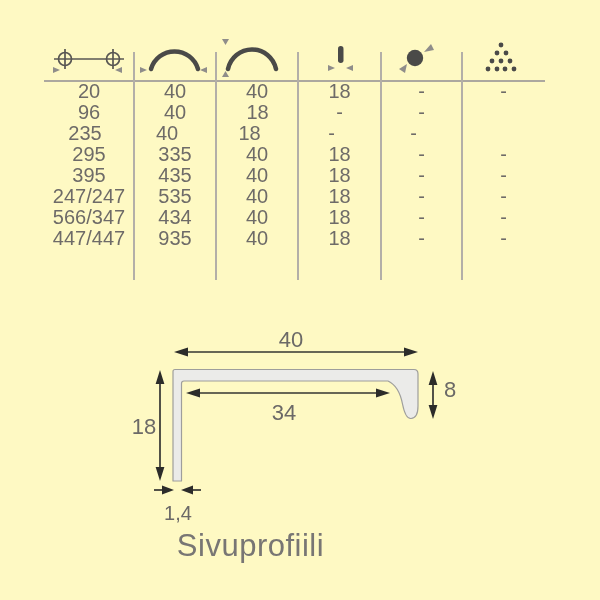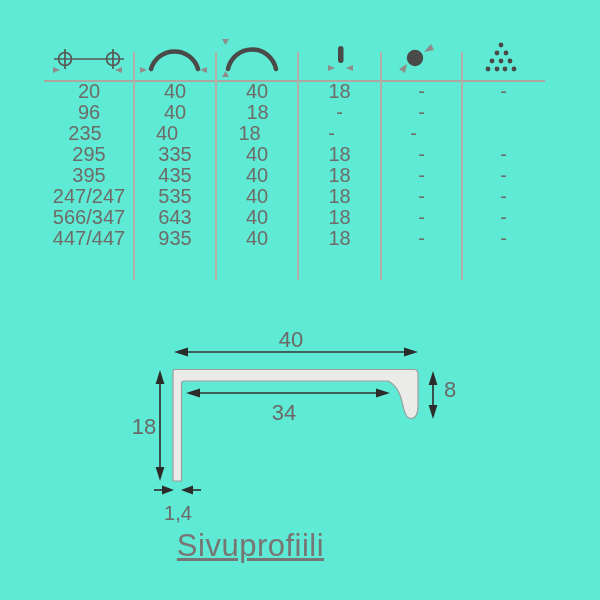--- a/index.html
+++ b/index.html
@@ -2,41 +2,41 @@
 <html><head>
 <meta charset="utf-8">
 <style>
   html,body { margin:0; padding:0; }
   body {
     width:600px; height:600px;
     background:#ffffff;
     font-family:"Liberation Sans", sans-serif;
     overflow:hidden;
   }
-  .sheet { position:relative; width:600px; height:600px; background:#5eead4; }
+  .sheet { position:relative; width:600px; height:600px; background:#fef9c3; }
 
   
   .spec-table { position:absolute; left:44px; top:36px; width:501px; height:250px; }
   .icon-row { position:absolute; left:0; top:2px; display:flex; }
   .icon-cell { display:flex; justify-content:center; align-items:flex-start; }
   .c0{width:90px}.c1{width:82px}.c2{width:82px}.c3{width:83px}.c4{width:81px}.c5{width:83px}
   .rule { position:absolute; left:0; top:44px; width:501px; height:2px; background:#aca89f; }
   .vline { position:absolute; top:16px; width:2px; height:228px; background:#b3afa8; }
   .vl0{left:89px}.vl1{left:171px}.vl2{left:253px}.vl3{left:336px}.vl4{left:417px}
   .rows { position:absolute; left:0; top:45px; width:501px; }
   .trow { display:flex; height:21px; line-height:21px; }
   .cell { text-align:center; font-size:20px; color:#6e6b68; }
 
   
   .profile-svg { position:absolute; left:120px; top:320px; }
   .dim-text { font-family:"Liberation Sans", sans-serif; font-size:22px; fill:#6b6967; }
   .dim-text-sm { font-family:"Liberation Sans", sans-serif; font-size:20px; fill:#6b6967; }
   .drawing-title {
     position:absolute; left:158px; top:528px; width:185px;
-    text-align:center; font-size:31px; color:#787674; letter-spacing:0.5px;text-decoration:underline;
+    text-align:center; font-size:31px; color:#787674; letter-spacing:0.5px;
   }
   .ic-stroke { stroke:#585653; stroke-width:1.7; fill:none; }
   .ic-dark { fill:#4a4a48; }
   .ic-arrow { fill:#8f8d8a; }
   .dim-line { stroke:#343432; stroke-width:1.7; }
   .dim-head { fill:#2c2c2a; }
   .profile-shape { fill:#ebebe9; stroke:#9e9e9c; stroke-width:1.2; stroke-linejoin:round; }
 </style>
 </head>
 <body>
@@ -150,21 +150,21 @@
       <div class="trow">
         <span class="cell c0">247/247</span>
         <span class="cell c1">535</span>
         <span class="cell c2">40</span>
         <span class="cell c3">18</span>
         <span class="cell c4">-</span>
         <span class="cell c5">-</span>
       </div>
       <div class="trow">
         <span class="cell c0">566/347</span>
-        <span class="cell c1">643</span>
+        <span class="cell c1">434</span>
         <span class="cell c2">40</span>
         <span class="cell c3">18</span>
         <span class="cell c4">-</span>
         <span class="cell c5">-</span>
       </div>
       <div class="trow">
         <span class="cell c0">447/447</span>
         <span class="cell c1">935</span>
         <span class="cell c2">40</span>
         <span class="cell c3">18</span>

